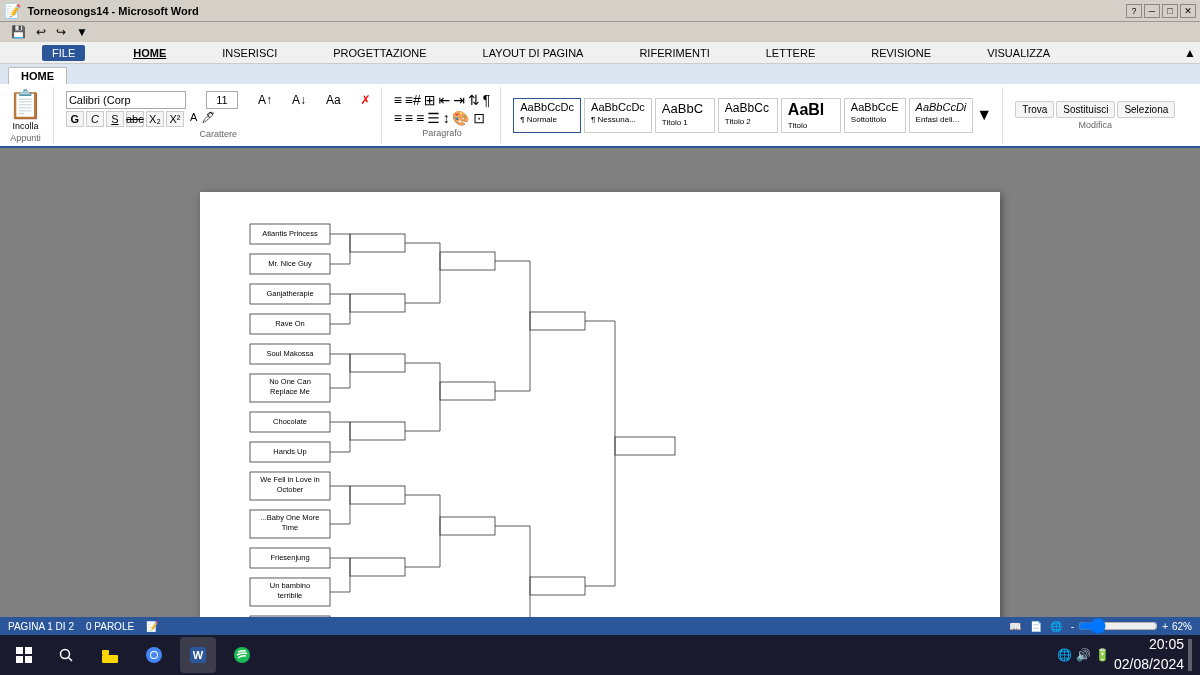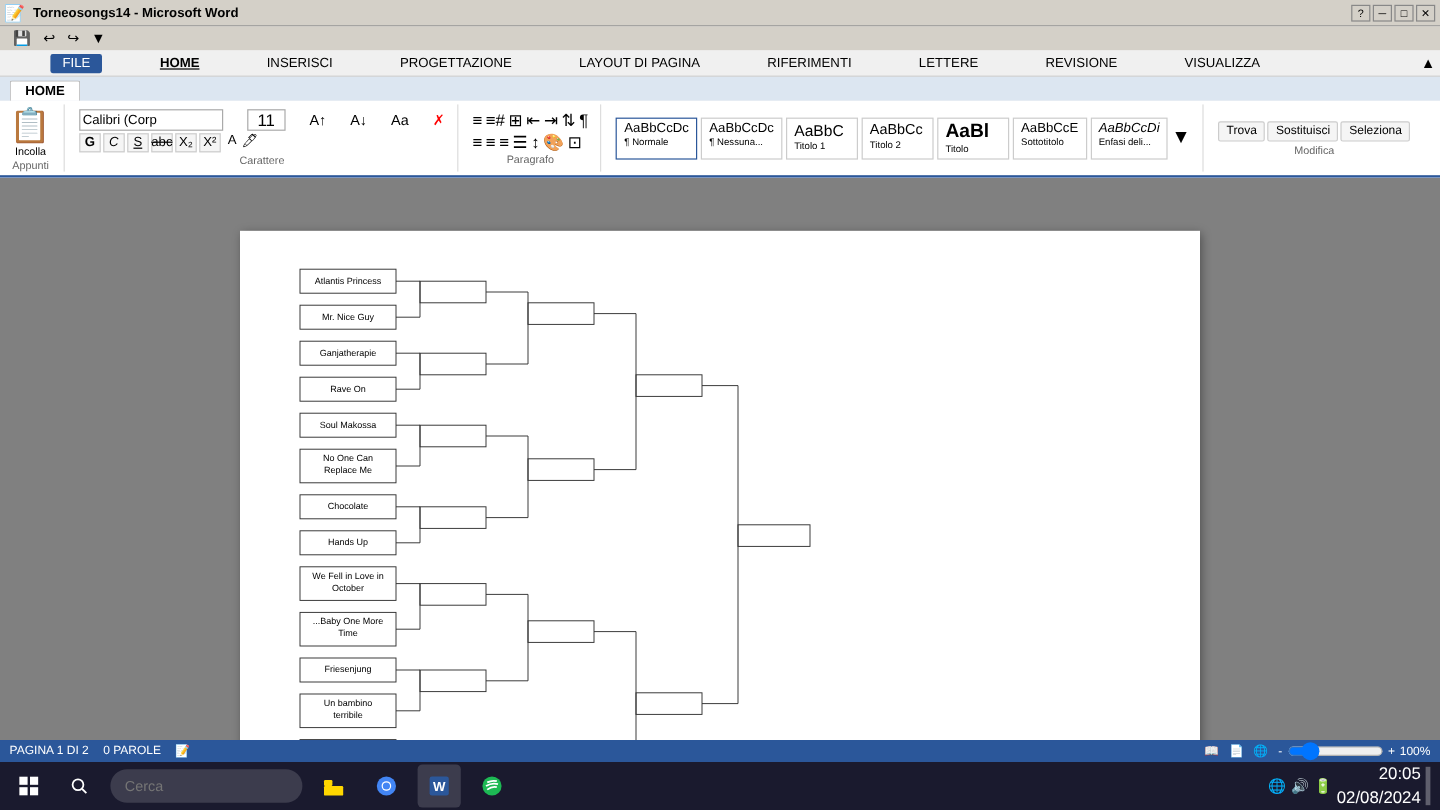--- a/index.html
+++ b/index.html
@@ -72,21 +72,21 @@
     .rb-btn {
       font-size: 10px; padding: 2px 6px; cursor: pointer; border: 1px solid #ccc;
       background: #f5f5f5; border-radius: 2px; white-space: nowrap;
     }
 
     
     .font-select {
       width: 120px; height: 18px; font-size: 11px; border: 1px solid #aaa; padding: 0 2px;
     }
     .font-size {
-      width: 32px; height: 18px; font-size: 14px; border: 1px solid #aaa; padding: 0 2px; text-align: center;
+      width: 32px; height: 18px; font-size: 11px; border: 1px solid #aaa; padding: 0 2px; text-align: center;
     }
     .font-btns { display: flex; gap: 2px; margin-top: 2px; }
     .fb { width: 18px; height: 16px; font-size: 11px; border: 1px solid #ccc; background: #f5f5f5; cursor: pointer; display: flex; align-items: center; justify-content: center; }
 
     
     .style-box {
       border: 1px solid #ccc; padding: 2px 6px; font-size: 11px; cursor: pointer;
       background: white; white-space: nowrap; min-width: 60px; 
     }
     .style-box.active { border-color: #2b579a; }
@@ -400,42 +400,41 @@
     <span style="cursor:pointer;">📝</span>
   </div>
   <div class="status-right">
     <span style="cursor:pointer;">📖</span>
     <span style="cursor:pointer;">📄</span>
     <span style="cursor:pointer;">🌐</span>
     <div class="zoom-bar">
       <span style="cursor:pointer;">-</span>
       <input type="range" min="10" max="500" value="100" style="width: 80px;">
       <span style="cursor:pointer;">+</span>
-      <span style="cursor:pointer;">100%</span>
+      <span style="cursor:pointer;">62%</span>
     </div>
   </div>
 </div>
 
 <div id="taskbar">
   <div class="taskbar-left">
     <div class="win-btn">
       <svg width="16" height="16" viewBox="0 0 16 16">
           <rect x="0" y="0" width="7" height="7" fill="white"></rect>
           <rect x="9" y="0" width="7" height="7" fill="white"></rect>
           <rect x="0" y="9" width="7" height="7" fill="white"></rect>
           <rect x="9" y="9" width="7" height="7" fill="white"></rect>
         </svg>
     </div>
     <div class="taskbar-app">
       <svg width="14" height="14" viewBox="0 0 14 14" fill="none">
           <circle cx="6" cy="6" r="4.5" stroke="white" stroke-width="1.5"></circle>
           <line x1="9.5" y1="9.5" x2="13" y2="13" stroke="white" stroke-width="1.5"></line>
         </svg>
     </div>
-    <input class="taskbar-search" placeholder="Cerca" style="">
     <div class="taskbar-app">
       <svg width="18" height="18" viewBox="0 0 18 18">
           <rect x="1" y="4" width="7" height="5" rx="1" fill="#FFD700"></rect>
           <rect x="1" y="9" width="16" height="8" rx="1" fill="#FFD700"></rect>
         </svg>
     </div>
     <div class="taskbar-app">
       <svg width="18" height="18" viewBox="0 0 18 18">
           <circle cx="9" cy="9" r="8" fill="#4285F4"></circle>
           <circle cx="9" cy="9" r="4" fill="white"></circle>

